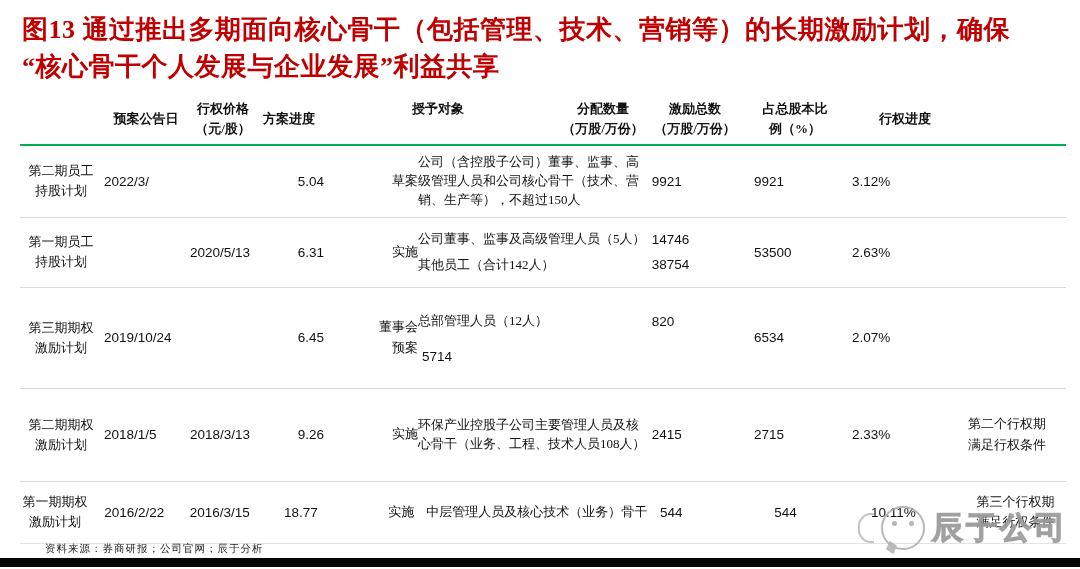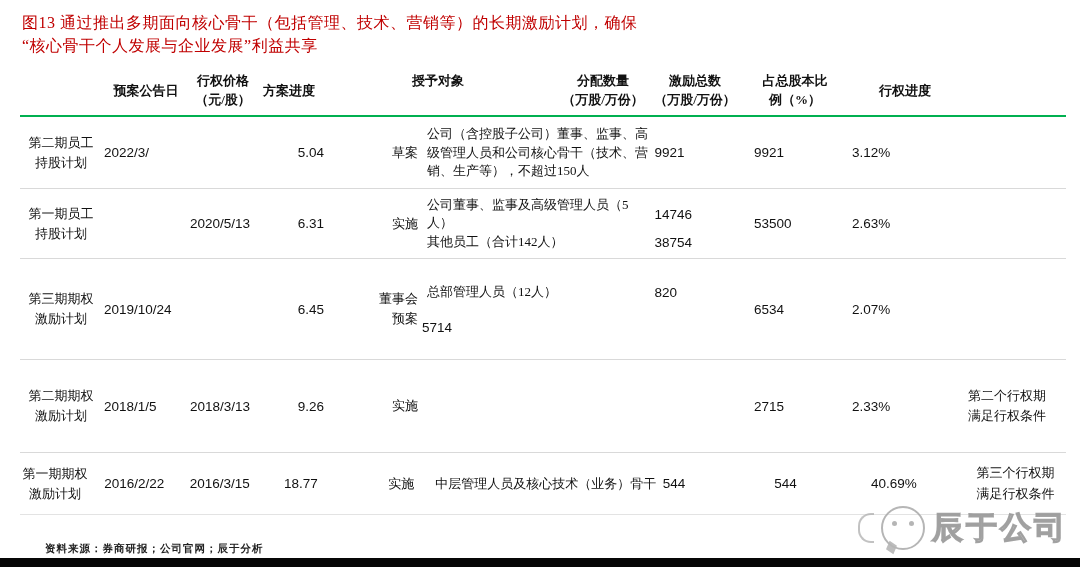--- a/index.html
+++ b/index.html
@@ -1,20 +1,20 @@
 <!DOCTYPE html>
 <html><head>
 <meta charset="utf-8">
 <style>
   html,body{margin:0;padding:0;background:#fff;}
   #page{position:relative;width:1080px;height:569px;background:#ffffff;overflow:hidden;
         font-family:"Liberation Serif","DejaVu Serif",serif;color:#111;}
 
   
-  #title{padding:12px 14px 0 22px;font-weight:normal;font-size:16px;line-height:1.42;
+  #title{padding:12px 14px 0 22px;font-weight:bold;font-size:26px;line-height:1.42;
          letter-spacing:0.5px;color:#C00000;}
   .title-line{white-space:nowrap;}
 
   
   #table{margin:8px 14px 0 20px;}
   .hrow{display:flex;align-items:center;min-height:50px;border-bottom:2px solid #00B050;
         font-weight:bold;font-size:13px;}
   .row{display:flex;align-items:center;border-bottom:1px solid #d9d9d9;font-size:13px;}
   .row:nth-child(1){min-height:71px;}
   .row:nth-child(2){min-height:69px;}
@@ -27,36 +27,36 @@
   .num{font-family:"Liberation Sans","DejaVu Sans",sans-serif;}
 
   .c-plan{width:82px;text-align:center;line-height:1.55;}
   .c-pdate{width:88px;padding-left:2px;font-size:13.5px;}
   .c-idate{width:96px;font-size:13.5px;}
   .c-price{width:66px;text-align:right;padding-right:28px;font-size:13.5px;}
   .c-progress{width:66px;text-align:right;line-height:1.6;}
   .c-grants{width:330px;align-self:stretch;display:flex;flex-direction:column;
             justify-content:space-evenly;padding:6px 0;}
   .grant{display:flex;align-items:center;}
-  .g-target{width:232px;padding-right:2px;line-height:1.45;margin-left:9px;}
+  .g-target{width:232px;padding-right:2px;line-height:1.45;}
   .g-alloc{width:98px;padding-left:4px;font-size:13.5px;}
   .c-total{width:98px;padding-left:6px;font-size:13.5px;}
   .c-pct{width:102px;padding-left:6px;font-size:13.5px;}
   .c-exercise{width:118px;text-align:center;line-height:1.6;}
 
   
   .hrow .h{box-sizing:border-box;text-align:center;line-height:1.5;white-space:pre-line;}
   .h0{width:82px;} .h1{width:88px;} .h2{width:96px;} .h3{width:66px;} .h4{width:66px;}
   .h5{width:330px;display:flex;}
   .h5 .h5a{width:232px;text-align:center;} .h5 .h5b{width:98px;text-align:center;}
   
   .h6{width:98px;margin-left:-6px;} .h7{width:102px;} .h8{width:118px;}
 
   
-  #source{position:absolute;left:45px;bottom:13px;font-size:10.5px;font-weight:bold;
+  #source{position:absolute;left:45px;bottom:13px;font-size:10.5px;font-weight:normal;
           color:#222;letter-spacing:1px;}
   #bottom-bar{position:absolute;left:0;right:0;bottom:2px;height:9px;background:#060606;}
 
   
   #watermark{position:absolute;right:12px;bottom:19px;display:flex;align-items:center;
              gap:7px;z-index:5;pointer-events:none;}
   .wm-arc{width:14px;height:26px;border:2px solid #b3b3b3;border-right:none;
           border-radius:13px 0 0 13px;opacity:.8;}
   .wm-bubble{position:relative;width:40px;height:40px;border:2.5px solid #a9a9a9;
              border-radius:50%;background:transparent;opacity:.85;}
@@ -156,41 +156,45 @@
           <div class="cell c-exercise pre"></div>
         </div>
         <div class="row">
           <div class="cell c-plan pre">第二期期权
 激励计划</div>
           <div class="cell c-pdate num">2018/1/5</div>
           <div class="cell c-idate num">2018/3/13</div>
           <div class="cell c-price num">9.26</div>
           <div class="cell c-progress pre">实施</div>
           <div class="c-grants">
+            <div class="grant">
+              <div class="g-target">环保产业控股子公司主要管理人员及核心骨干（业务、工程、技术人员108人）</div>
+              <div class="g-alloc num">2415</div>
+            </div>
           </div>
           <div class="cell c-total num">2715</div>
           <div class="cell c-pct num">2.33%</div>
           <div class="cell c-exercise pre">第二个行权期
 满足行权条件</div>
         </div>
         <div class="row">
           <div class="cell c-plan pre">第一期期权
 激励计划</div>
           <div class="cell c-pdate num">2016/2/22</div>
           <div class="cell c-idate num">2016/3/15</div>
           <div class="cell c-price num">18.77</div>
           <div class="cell c-progress pre">实施</div>
           <div class="c-grants">
             <div class="grant">
               <div class="g-target">中层管理人员及核心技术（业务）骨干</div>
               <div class="g-alloc num">544</div>
             </div>
           </div>
           <div class="cell c-total num">544</div>
-          <div class="cell c-pct num">40.69%</div>
+          <div class="cell c-pct num">10.11%</div>
           <div class="cell c-exercise pre">第三个行权期
 满足行权条件</div>
         </div>
       </div>
   </div>
 
   <div id="source">资料来源：券商研报；公司官网；辰于分析</div>
 
   <div id="watermark">
     <div class="wm-arc"></div>

